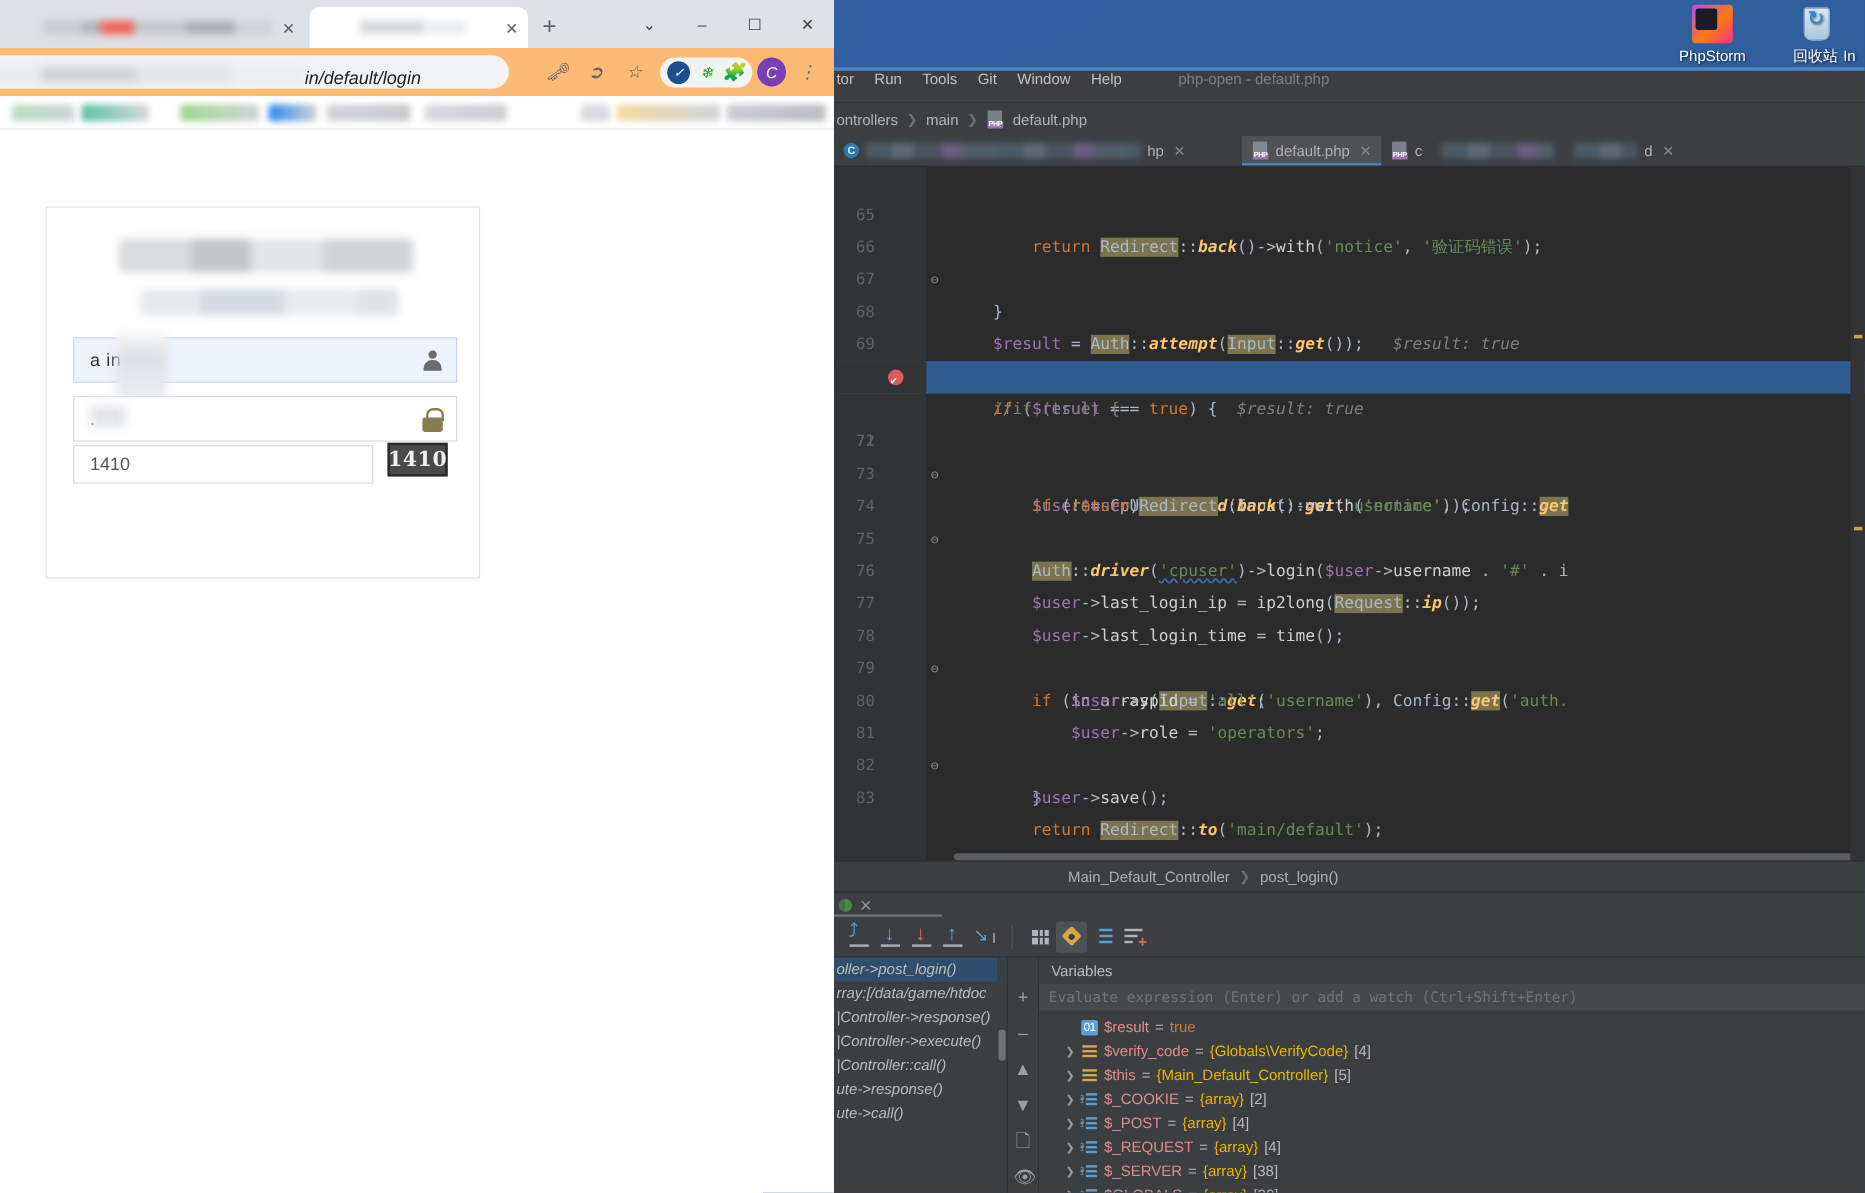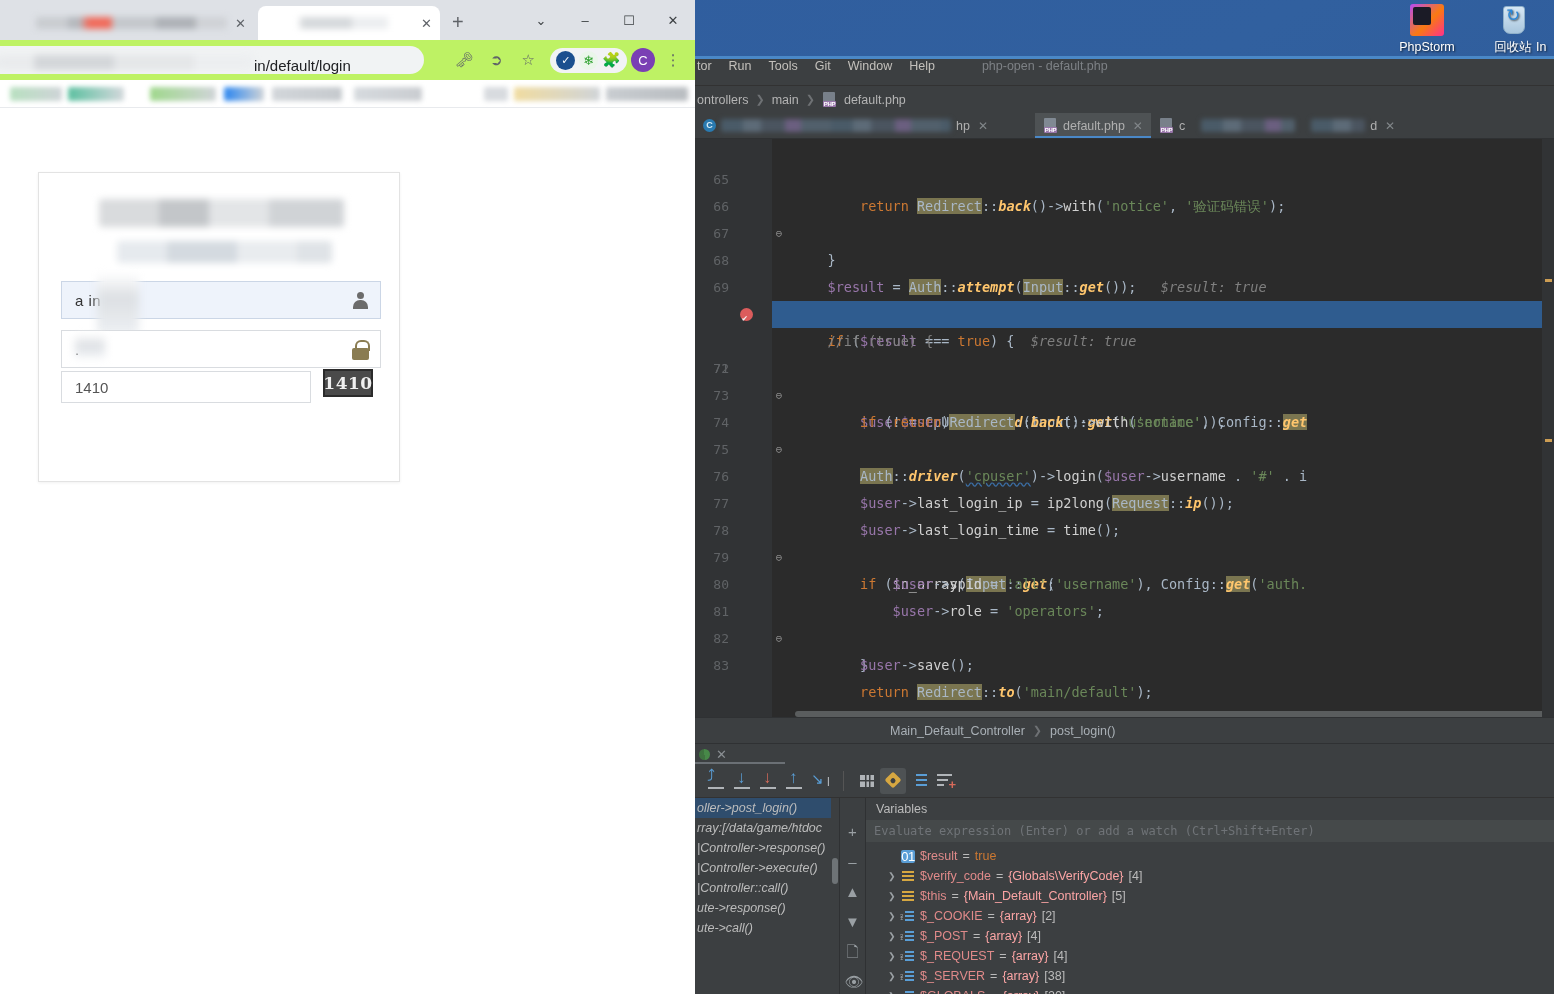--- a/index.html
+++ b/index.html
@@ -319,40 +319,40 @@
   .var-row {
     height:20px; line-height:20px; display:flex; align-items:center; gap:5px;
     padding-left:22px; font-size:12.5px; white-space:nowrap;
   }
   .chev { color:#9aa0a4; font-size:9px; width:8px; }
   .chev.blank { visibility:hidden; }
   .vi {
     width:14px; height:13px; position:relative; flex:none;
   }
   .vi-bool {
-    background:#5a9ed6; border-radius:2px; color:#fff; font-size:13px;
+    background:#5a9ed6; border-radius:2px; color:#fff; font-size:10px;
     line-height:13px; text-align:center; letter-spacing:-.5px;
   }
   .vi-obj { }
   .vi-obj i { position:absolute; left:1px; width:12px; height:2.5px; background:#d6a741; }
   .vi-obj i:nth-child(1){ top:1px; } .vi-obj i:nth-child(2){ top:5px; }
   .vi-obj i:nth-child(3){ top:9px; }
   .vi-arr i { position:absolute; left:4px; width:9px; height:2.5px; background:#5a9ed6; }
   .vi-arr i:nth-child(1){ top:1px; } .vi-arr i:nth-child(2){ top:5px; }
   .vi-arr i:nth-child(3){ top:9px; }
   .vi-arr:before {
     content:"1"; position:absolute; left:-1px; top:-2px; font-size:6px; color:#9aa0a4;
   }
   .vi-arr:after {
     content:"3"; position:absolute; left:-1px; bottom:-3px; font-size:6px; color:#9aa0a4;
   }
   .vname { color:#e08a8a; }
   .veq { color:#bbbbbb; }
   .vval-bool { color:#cc7832; }
-  .vval-obj { color:#fca5a5; }
+  .vval-obj { color:#eab308; }
   .vval-cnt { color:#bbbbbb; }
 
   
   #chrome {
     position:absolute; left:0; top:0; width:695px; height:994px;
     background:#fff; overflow:hidden;
   }
   .cr-tabstrip {
     height:40px; background:#dee1e6; position:relative;
   }
@@ -373,21 +373,21 @@
   .blur-b { background: linear-gradient(90deg, #fff 0 6px, #d6d9dc 10px 60px, #eceef0 60px 96px, #fff 96px 100%); }
   .cr-tab .x { margin:0 8px; color:#5f6368; font-size:13px; }
   .cr-newtab { position:absolute; left:452px; top:12px; color:#5f6368; font-size:20px; line-height:20px; }
   .cr-wincontrols {
     position:absolute; right:0; top:0; height:40px; display:flex; align-items:center; gap:0;
   }
   .wc { width:44px; height:40px; display:flex; align-items:center; justify-content:center;
         color:#3c4043; font-size:13px; }
 
   .cr-toolbar {
-    height:40px; background:#bef264; display:flex; align-items:center; position:relative;
+    height:40px; background:#fdba74; display:flex; align-items:center; position:relative;font-style:italic;
   }
   .omnibox {
     position:absolute; left:-46px; top:6px; width:470px; height:28px;
     background:#f1f3f4; border-radius:14px; display:flex; align-items:center;
     padding-left:52px; overflow:hidden;
   }
   .url-blur {
     position:absolute; left:40px; top:9px; width:260px; height:15px;
     background: linear-gradient(90deg,#e9ebed 0 40px,#d3d6d9 40px 120px,#e4e6e8 120px 200px,#eceef0 200px 260px);
     filter: blur(3.5px); border-radius:8px;

